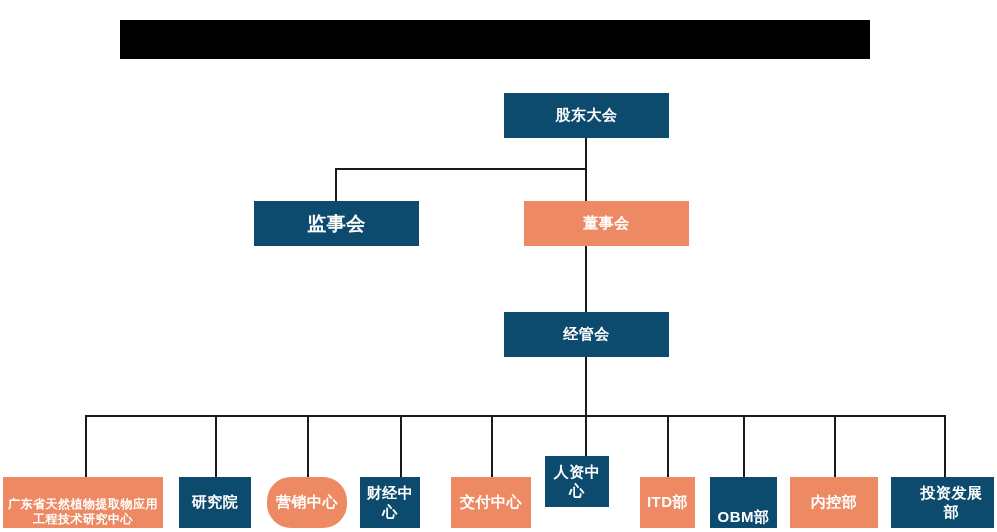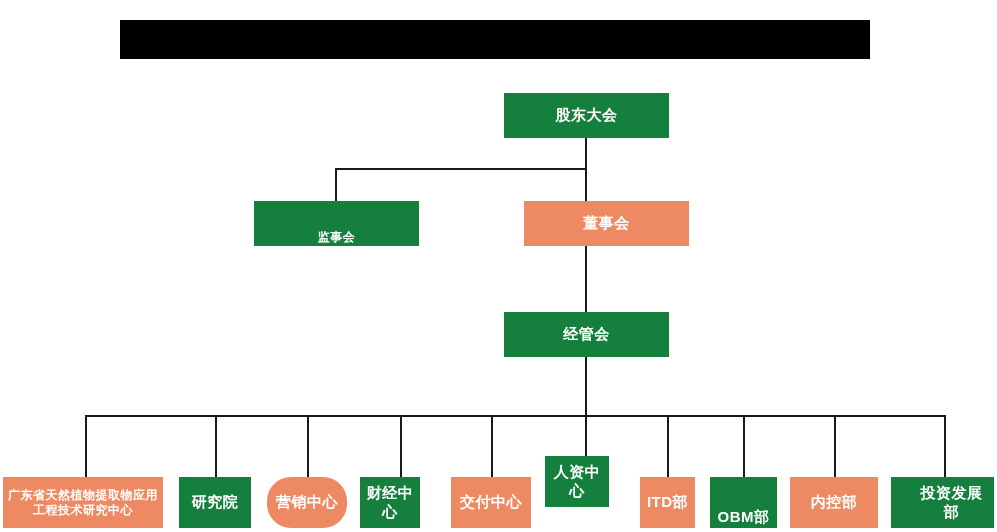--- a/index.html
+++ b/index.html
@@ -29,21 +29,21 @@
     display: flex;
     align-items: center;
     justify-content: center;
     text-align: center;
     color: #ffffff;
     font-weight: bold;
     line-height: 1.25;
     letter-spacing: 0.5px;
     border: 1px solid rgba(255,255,255,0.0);
   }
-  .node.dark  { background: #15803d; }
+  .node.dark  { background: #0c4a6e; }
   .node.light { background: #EE8A63; }
   .node .label { display: block; width: 100%; padding: 0 3px; box-sizing: border-box; }
 
   .connector {
     position: absolute;
     background: #1a1a1a;
   }
   .connector.v { width: 2px; }
   .connector.h { height: 2px; }
 </style>
@@ -59,21 +59,21 @@
   </div>
 
   <div class="connector v" style="left:585px; top:138px; height:31px;"></div>
 
   <div class="connector h" style="left:335px; top:168px; width:251px;"></div>
 
   <div class="connector v" style="left:335px; top:168px; height:33px;"></div>
 
   <div class="connector v" style="left:585px; top:168px; height:33px;"></div>
 
-  <div class="node dark" style="left:254px; top:201px; width:165px; height:45px; font-size:12px;align-items:flex-end;">
+  <div class="node dark" style="left:254px; top:201px; width:165px; height:45px; font-size:19px;">
     <span class="label">监事会</span>
   </div>
 
   <div class="node light" style="left:504px; top:201px; width:165px; height:45px; font-size:15px;margin-left:20px;">
     <span class="label">董事会</span>
   </div>
 
   <div class="connector v" style="left:585px; top:246px; height:66px;"></div>
 
   <div class="node dark" style="left:504px; top:312px; width:165px; height:45px; font-size:15px;">
@@ -88,21 +88,21 @@
   <div class="connector v" style="left:215px; top:415px; height:62px;"></div>
   <div class="connector v" style="left:307px; top:415px; height:62px;"></div>
   <div class="connector v" style="left:400px; top:415px; height:62px;"></div>
   <div class="connector v" style="left:491px; top:415px; height:62px;"></div>
   <div class="connector v" style="left:585px; top:415px; height:62px;"></div>
   <div class="connector v" style="left:667px; top:415px; height:62px;"></div>
   <div class="connector v" style="left:743px; top:415px; height:62px;"></div>
   <div class="connector v" style="left:834px; top:415px; height:62px;"></div>
   <div class="connector v" style="left:944px; top:415px; height:62px;"></div>
 
-  <div class="node light" style="left:3px; top:477px; width:160px; height:51px; font-size:12px;">
+  <div class="node light" style="left:3px; top:477px; width:160px; height:51px; font-size:12px;align-items:flex-end;">
     <span class="label">广东省天然植物提取物应用工程技术研究中心</span>
   </div>
 
   <div class="node dark" style="left:179px; top:477px; width:72px; height:51px; font-size:15px;">
     <span class="label">研究院</span>
   </div>
 
   <div class="node light" style="left:267px; top:477px; width:80px; height:51px; font-size:15px;border-radius:24px;">
     <span class="label">营销中心</span>
   </div>

